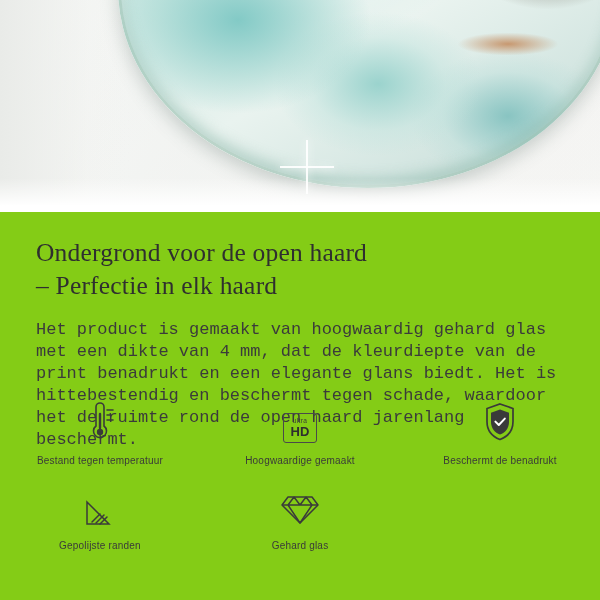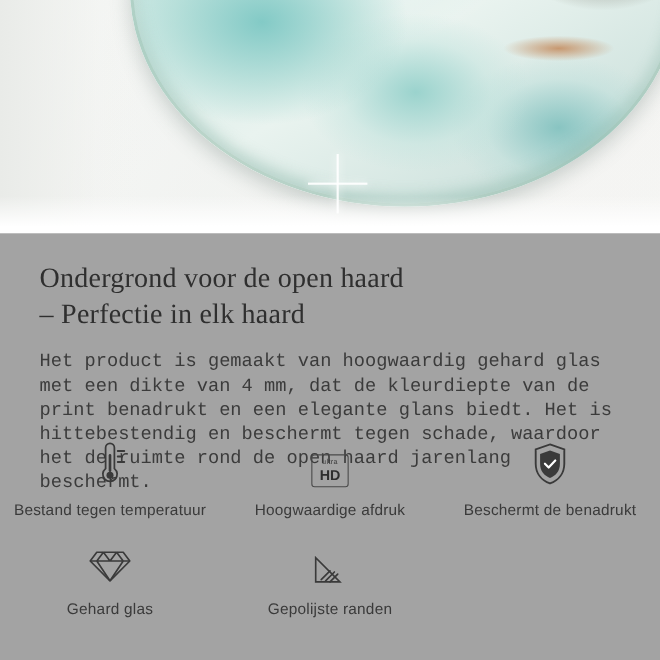--- a/index.html
+++ b/index.html
@@ -6,21 +6,21 @@
   html, body {
     margin: 0; padding: 0;
     width: 600px; height: 600px;
     background: #ffffff;
     font-family: "Liberation Serif", serif;
     overflow: hidden;
   }
   #page {
     position: relative;
     width: 600px; height: 600px;
-    background: #a3a3a3;
+    background: #84cc16;
     overflow: hidden;
   }
 
   
   .hero {
     position: absolute;
     left: 0; top: 0;
     width: 600px; height: 212px;
     overflow: hidden;
     background: #f3f4f2;
@@ -141,21 +141,21 @@
   }
   .feature-icon {
     height: 44px;
     display: flex;
     align-items: flex-end;
     justify-content: center;
   }
   .feature-label {
     margin-top: 12px;
     font-family: "Liberation Sans", sans-serif;
-    font-size: 14px;
+    font-size: 10px;
     color: #3a3a3a;
     text-align: right;
     letter-spacing: 0.2px;
   }
   .ultra-hd {
     width: 34px; height: 30px;
     border: 1.6px solid #4a4a4a;
     border-radius: 3px;
     display: flex;
     flex-direction: column;
@@ -216,49 +216,49 @@
       <div class="feature-label">Bestand tegen temperatuur</div>
     </div>
 
     <div class="feature">
       <div class="feature-icon">
         <div class="ultra-hd">
           <span class="u">ultra</span>
           <span class="hd">HD</span>
         </div>
       </div>
-      <div class="feature-label">Hoogwaardige afdruk</div>
+      <div class="feature-label">Hoogwaardige gemaakt</div>
     </div>
 
     <div class="feature">
       <div class="feature-icon">
         <svg width="36" height="42" viewBox="0 0 36 42" fill="none">
           <path d="M18 3l13 4.5v13c0 9-5.6 15.2-13 18-7.4-2.8-13-9-13-18v-13z" stroke="#3a3a3a" stroke-width="1.7"></path>
           <path d="M18 8.5l9 3.2v9.2c0 6.3-3.8 10.7-9 12.7-5.2-2-9-6.4-9-12.7v-9.2z" fill="#3a3a3a"></path>
           <path d="M13.4 20.6l3.4 3.4 6-6.4" stroke="#ffffff" stroke-width="2" stroke-linecap="round" stroke-linejoin="round"></path>
         </svg>
       </div>
       <div class="feature-label">Beschermt de benadrukt</div>
     </div>
 
     <div class="feature">
       <div class="feature-icon">
+        <svg width="34" height="36" viewBox="0 0 34 36" fill="none" stroke="#3a3a3a" stroke-width="1.5" stroke-linecap="round">
+          <path d="M4 32V10L26 32z"></path>
+          <path d="M9 30l8-8M13 31l8-8M17 32l7-7"></path>
+        </svg>
+      </div>
+      <div class="feature-label">Gepolijste randen</div>
+    </div>
+
+    <div class="feature">
+      <div class="feature-icon">
         <svg width="40" height="36" viewBox="0 0 40 36" fill="none" stroke="#3a3a3a" stroke-width="1.5" stroke-linejoin="round">
           <path d="M8 5h24l6 8-18 18L2 13z"></path>
           <path d="M2 13h36M14 5l-6 8 12 18M26 5l6 8-12 18M14 5l6 8 6-8M8 13l12 18"></path>
         </svg>
       </div>
       <div class="feature-label">Gehard glas</div>
     </div>
 
-    <div class="feature">
-      <div class="feature-icon">
-        <svg width="34" height="36" viewBox="0 0 34 36" fill="none" stroke="#3a3a3a" stroke-width="1.5" stroke-linecap="round">
-          <path d="M4 32V10L26 32z"></path>
-          <path d="M9 30l8-8M13 31l8-8M17 32l7-7"></path>
-        </svg>
-      </div>
-      <div class="feature-label">Gepolijste randen</div>
-    </div>
-
 
   </div>
 </div>
 
 </body></html>

